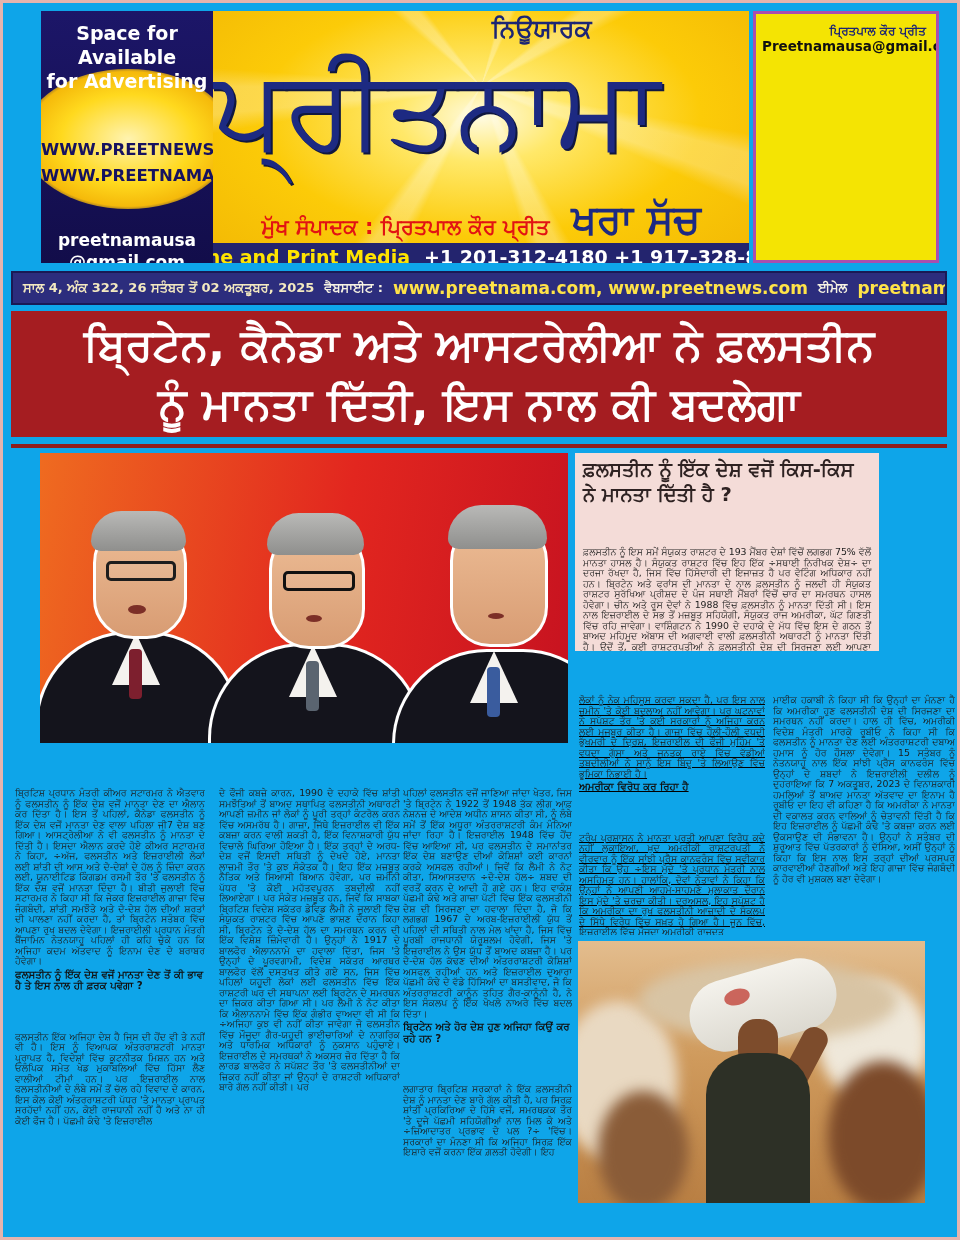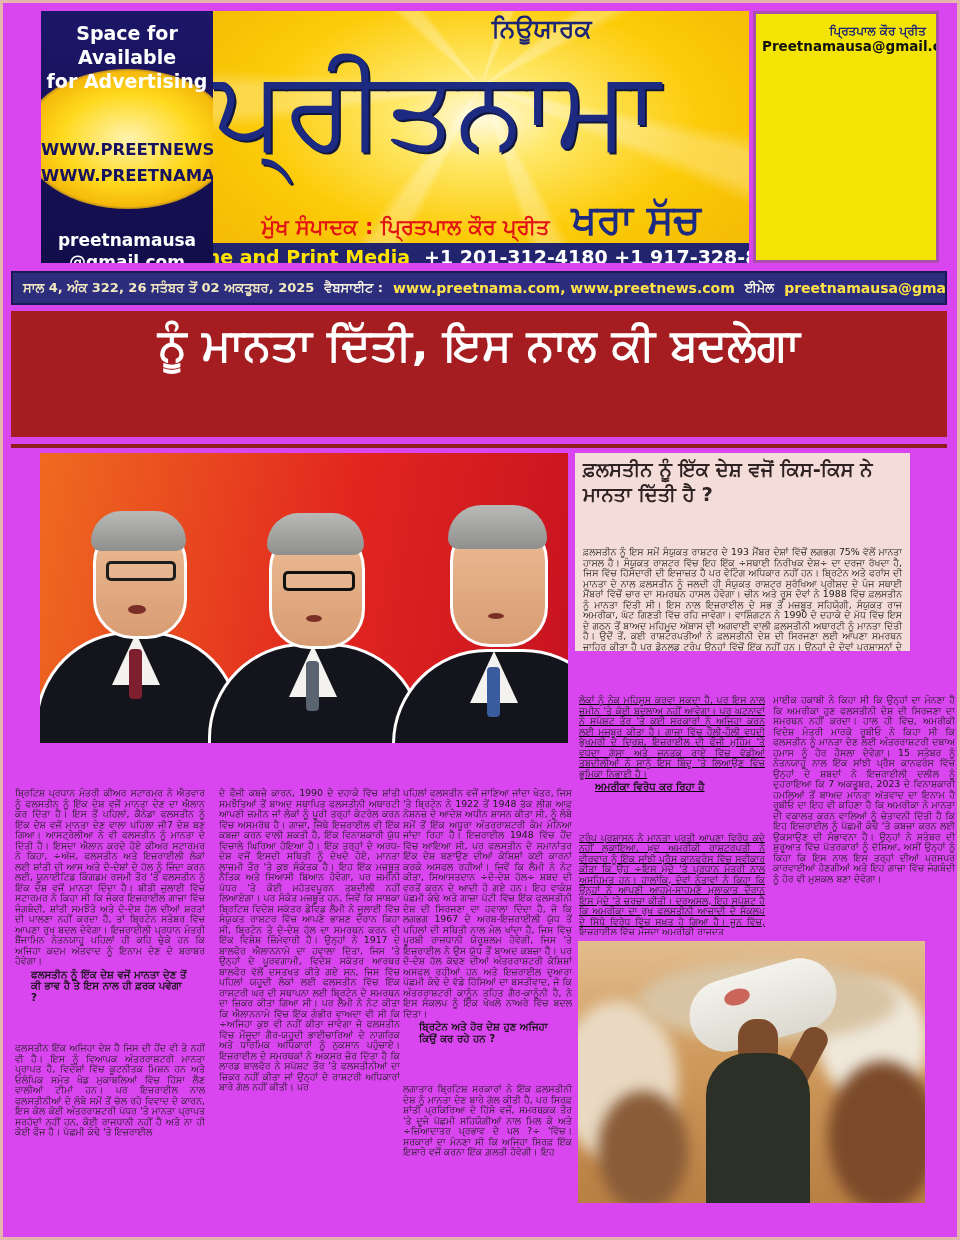--- a/index.html
+++ b/index.html
@@ -1,16 +1,16 @@
 <!DOCTYPE html>
 <html><head>
 <meta charset="utf-8">
 <style>
   html,body{margin:0;padding:0;background:#ffffff;}
-  .page{position:relative;width:960px;height:1240px;background:#d946ef;overflow:hidden;
+  .page{position:relative;width:960px;height:1240px;background:#0ea5e9;overflow:hidden;
         font-family:"DejaVu Sans","Liberation Sans",sans-serif;box-sizing:border-box;
         border:3px solid #e6b4ae;}
   .abs{position:absolute;box-sizing:border-box;}
 
   
   .ad-box{left:38px;top:8px;width:172px;height:252px;background:linear-gradient(180deg,#1c1668 0%,#120d4a 100%);
           text-align:center;color:#fff;overflow:hidden;}
   .ad-glow{position:absolute;left:-18px;top:58px;width:210px;height:140px;border-radius:50%;
            background:radial-gradient(ellipse at center,#fff3b0 0%,#ffd91e 45%,#f5b90a 68%,rgba(245,185,10,0) 78%);}
   .ad-top{position:relative;margin-top:10px;font-size:19px;line-height:24px;font-weight:bold;color:#ffffff;}
@@ -45,32 +45,32 @@
              text-align:center;padding:8px 6px 4px 6px;overflow:hidden;}
   .quote-text{font-size:19px;line-height:25px;font-weight:bold;color:#1c2574;}
   .quote-author{margin-top:2px;font-size:12px;font-weight:bold;color:#1c2574;text-align:right;padding-right:4px;}
   .quote-mail{font-size:13.5px;font-weight:bold;color:#111;text-align:right;}
 
   
   .info-bar{left:8px;top:268px;width:936px;height:34px;background:#2c2d7d;border:2px solid #191a55;
             display:flex;align-items:center;gap:10px;padding:0 10px;white-space:nowrap;overflow:hidden;}
   .info-issue{color:#f3e9c0;font-size:13px;font-weight:bold;}
   .info-label{color:#f7f3e2;font-size:13px;font-weight:bold;}
-  .info-strong{color:#ffe348;font-size:14px;font-weight:bold;}
+  .info-strong{color:#ffe348;font-size:17px;font-weight:bold;}
 
   
   .headline{left:8px;top:308px;width:936px;height:126px;background:#a51d21;color:#ffffff;
             text-align:center;font-weight:800;font-size:44px;line-height:59px;padding-top:4px;overflow:hidden;}
   .rule{left:8px;top:441px;width:936px;height:4px;background:#8f1d1d;}
 
   
-  .lead-block{left:572px;top:450px;width:335px;height:198px;background:#f4dcd8;padding:4px 8px;overflow:hidden;}
+  .lead-block{left:572px;top:450px;width:304px;height:198px;background:#f4dcd8;padding:4px 8px;overflow:hidden;}
   .lead-heading{font-size:19.5px;line-height:25px;font-weight:800;color:#2e2222;margin-bottom:3px;}
   .body-text{font-size:9.4px;line-height:10.5px;color:#1d1d1d;text-align:justify;margin-top:40px;}
-  .subhead{font-size:10.2px;line-height:11.5px;font-weight:800;color:#111;margin:2px 16px;}
+  .subhead{font-size:10.2px;line-height:11.5px;font-weight:800;color:#111;margin:2px 0;}
 
   .colbox{overflow:hidden;}
   .col4{left:576px;top:652px;width:186px;height:280px;text-decoration:underline;}
   .col5{left:770px;top:652px;width:182px;height:280px;}
   .col1{left:12px;top:745px;width:190px;height:445px;}
   .col2{left:216px;top:745px;width:181px;height:445px;}
   .col3{left:400px;top:745px;width:169px;height:445px;}
 
   
   .photo1{left:37px;top:450px;width:528px;height:290px;overflow:hidden;
@@ -136,20 +136,21 @@
 
   <div class="abs info-bar">
     <span class="info-issue">ਸਾਲ 4, ਅੰਕ  322,  26 ਸਤੰਬਰ ਤੋਂ 02 ਅਕਤੂਬਰ, 2025</span>
     <span class="info-label">ਵੈਬਸਾਈਟ :</span>
     <span class="info-strong">www.preetnama.com, www.preetnews.com</span>
     <span class="info-label">ਈਮੇਲ</span>
     <span class="info-strong">preetnamausa@gmail.com</span>
   </div>
 
   <div class="abs headline">
+    <div>ਬ੍ਰਿਟੇਨ, ਕੈਨੇਡਾ ਅਤੇ ਆਸਟਰੇਲੀਆ ਨੇ ਫ਼ਲਸਤੀਨ</div>
     <div>ਨੂੰ ਮਾਨਤਾ ਦਿੱਤੀ, ਇਸ ਨਾਲ ਕੀ ਬਦਲੇਗਾ</div>
   </div>
   <div class="abs rule"></div>
 
   <div class="abs photo1">
 
     <div>
       <div class="p-suit" style="left:-5px;top:178px;width:200px;height:120px;"></div>
       <div class="p-shirt" style="left:72px;top:180px;"></div>
       <div class="p-tie" style="left:89px;top:196px;background:#7d1f2e;"></div>

